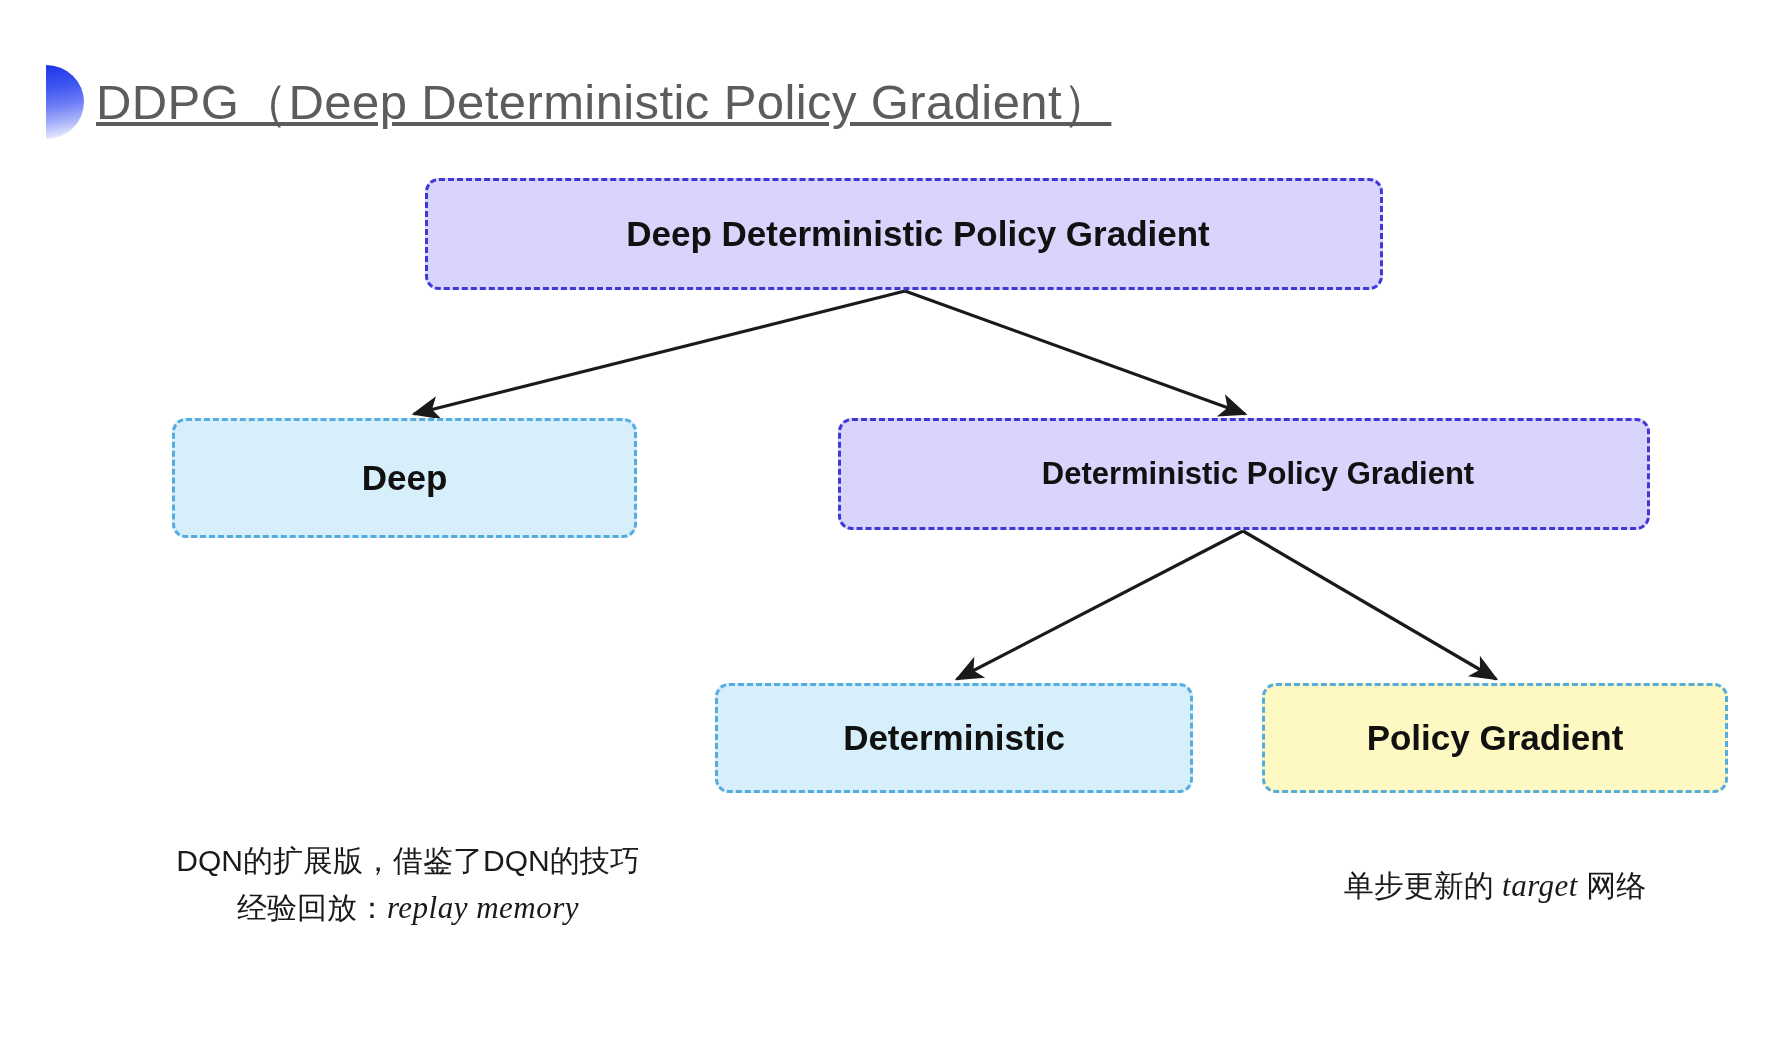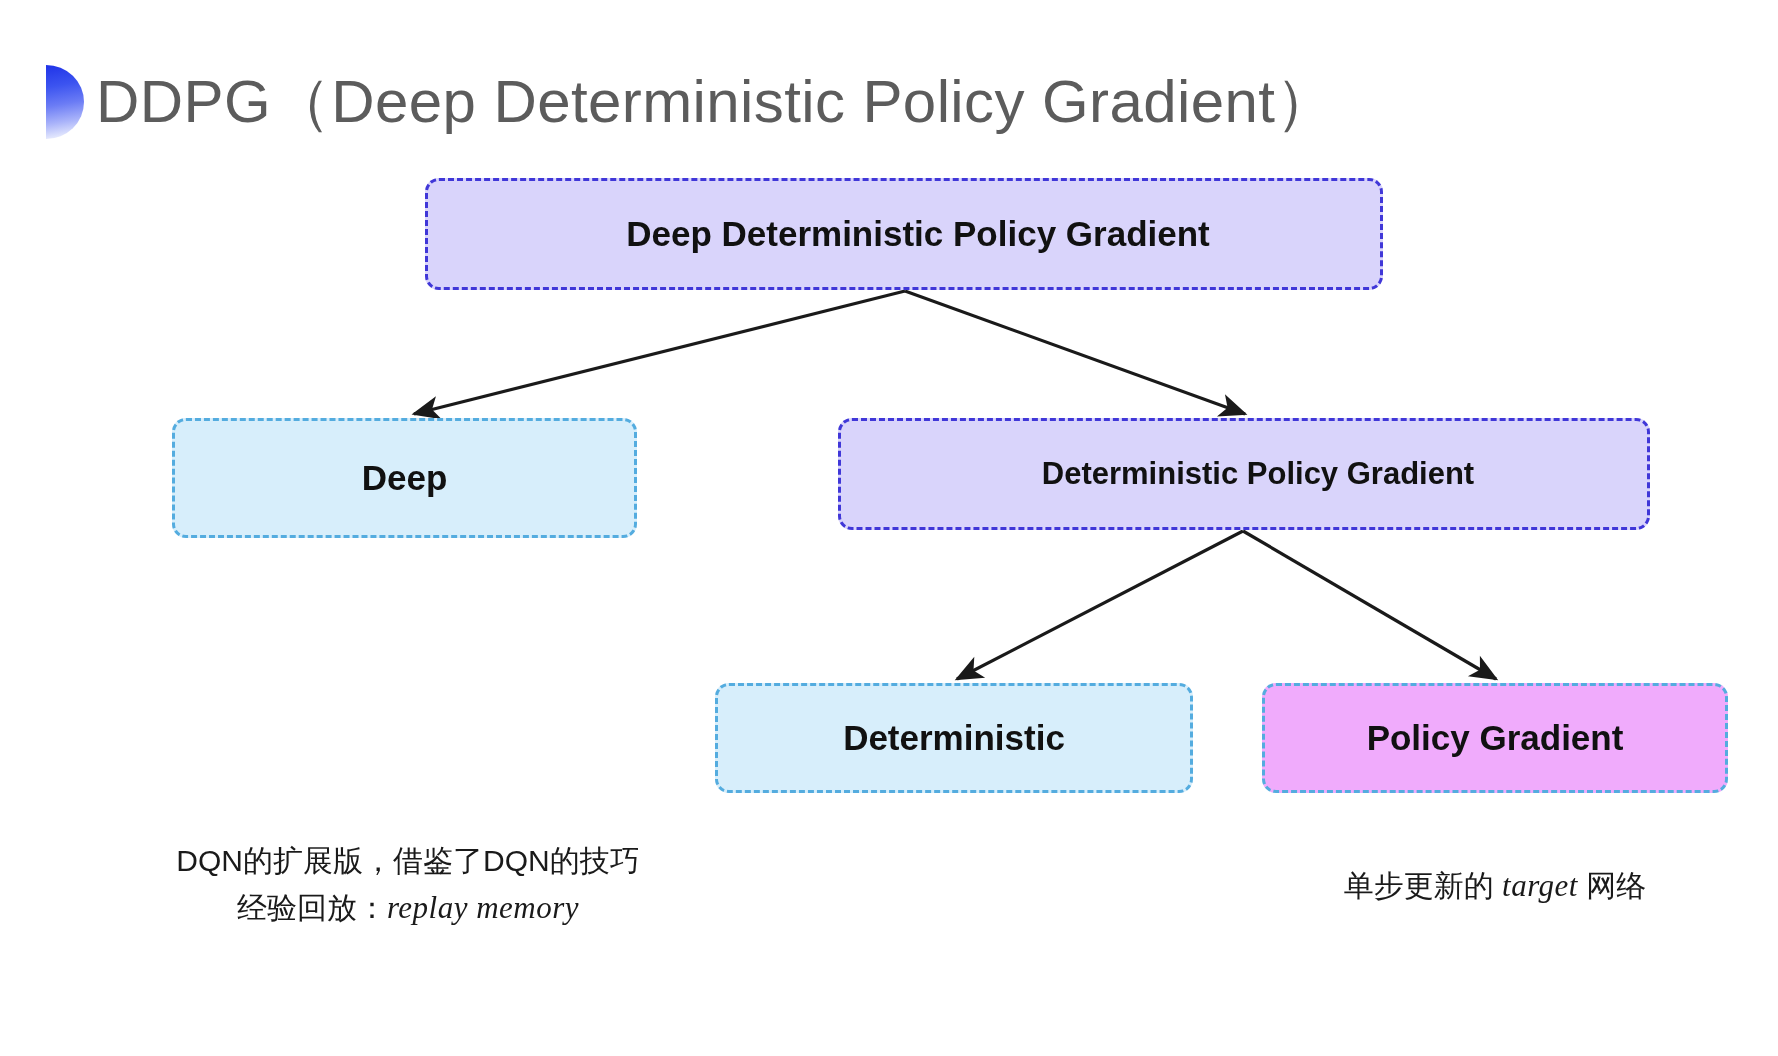--- a/index.html
+++ b/index.html
@@ -44,26 +44,27 @@
   }
   #title-bullet {
     width: 38px;
     height: 74px;
     margin-right: 12px;
     border-top-right-radius: 38px 37px;
     border-bottom-right-radius: 38px 37px;
     background: linear-gradient(170deg, #1f33e8 0%, #3c54f0 28%, #6b7cf5 52%, #a9b3fa 74%, #e4e8fd 92%, #ffffff 100%);
   }
   #title-text {
-    font-size: 60px;
+    font-size: 49px;
     font-weight: 400;
     color: #5c5c5c;
     letter-spacing: 0.4px;
     white-space: nowrap;
     line-height: 1;
+    text-decoration: underline;
   }
 
   
   .node {
     position: absolute;
     box-sizing: border-box;
     border-radius: 14px;
     display: flex;
     align-items: center;
     justify-content: center;
@@ -150,21 +151,21 @@
   </svg>
 
   <div class="node node-purple" id="node-root" style="background: rgb(217, 212, 251); border-color: rgb(64, 55, 216);">Deep Deterministic Policy Gradient</div>
 
   <div class="node node-blue" id="node-deep" style="background: rgb(215, 238, 251); border-color: rgb(84, 172, 223);">Deep</div>
 
   <div class="node node-purple" id="node-dpg" style="background: rgb(217, 212, 251); border-color: rgb(64, 55, 216);">Deterministic Policy Gradient</div>
 
   <div class="node node-blue" id="node-det" style="background: rgb(215, 238, 251); border-color: rgb(84, 172, 223);">Deterministic</div>
 
-  <div class="node node-blue" id="node-pg" style="background: #f0abfc; border-color: rgb(84, 172, 223);">Policy Gradient</div>
+  <div class="node node-blue" id="node-pg" style="background: #fef9c3; border-color: rgb(84, 172, 223);">Policy Gradient</div>
 
   <div class="caption" id="caption-deep">
     <span class="line">DQN的扩展版，借鉴了DQN的技巧</span>
     <span class="line"><span>经验回放：</span><span class="mi">replay memory</span></span>
   </div>
 
 
   <div class="caption" id="caption-pg">
     <span class="line">单步更新的</span>
     <span class="line"><span class="mi">target</span><span> 网络</span></span>

